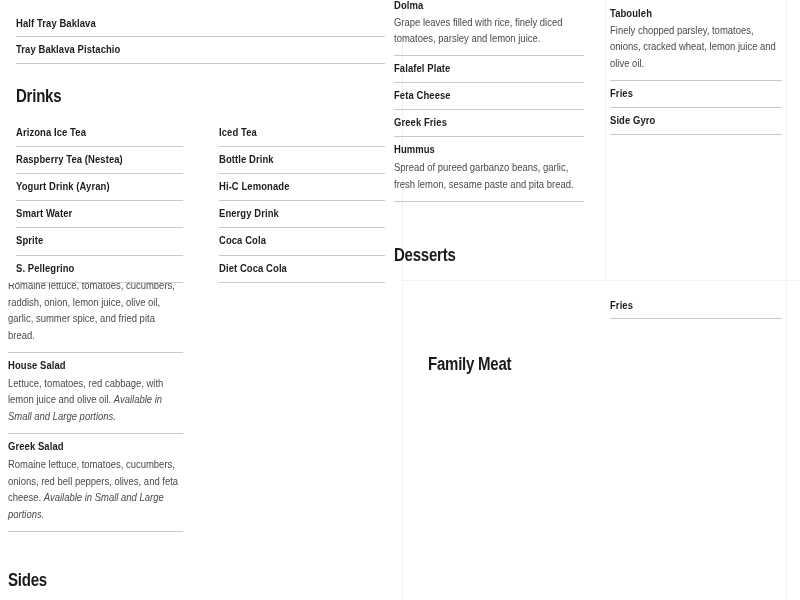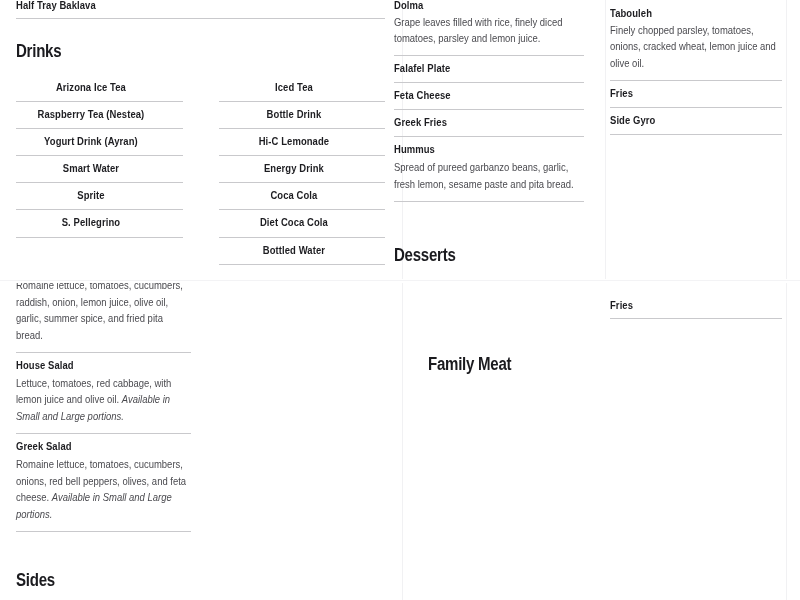--- a/index.html
+++ b/index.html
@@ -60,54 +60,53 @@
     width: 108%;
   }
 
   .item-desc .ital { font-style: italic; }
 
   
 
   #panel-left-top {
     position: absolute;
     left: 0;
-    top: 0;
+    top: 18px;
     width: 401px;
     height: 279px;
     overflow: hidden;
     background: #ffffff;
   }
 
   #panel-left-top .inner { padding: 0 16px; }
 
   .two-col {
     display: flex;
     gap: 36px;
-    text-align: center;
   }
   .two-col > .col { flex: 1 1 0; min-width: 0; }
 
   .drinks-heading { margin: 23px 0 14px 0; }
 
   .baklava-tail .item:first-child { padding-top: 0; }
   .baklava-tail .item:first-child .item-name { line-height: 1.0; }
 
   
 
   #panel-left-bottom {
     position: absolute;
     left: 0;
     top: 283px;
     width: 401px;
     height: 317px;
     overflow: hidden;
     background: #ffffff;
   }
 
-  #panel-left-bottom .inner { padding: 0 16px; }
+  #panel-left-bottom .inner { padding: 0 8px; }
 
   #panel-left-bottom .salads { width: 175px; }
 
   
   .clipped-block {
     margin-top: -11px;
   }
   .clipped-block .item-desc { margin-top: 0; }
 
   .sides-heading { margin: 39px 0 0 0; }
@@ -186,20 +185,23 @@
   <div class="vrule" style="left:786px; top:283px; height:317px;"></div>
   <div class="hrule" style="left:0; top:280px; width:800px;"></div>
 
   <div id="panel-left-top">
     <div class="inner">
 
       <div class="baklava-tail">
         <div class="item">
           <div class="item-name">Half Tray Baklava</div>
         </div>
+        <div class="item">
+          <div class="item-name">Tray Baklava Pistachio</div>
+        </div>
       </div>
 
       <div class="section-heading drinks-heading">Drinks</div>
 
       <div class="two-col">
         <div class="col">
           <div class="item">
             <div class="item-name">Arizona Ice Tea</div>
           </div>
           <div class="item">

